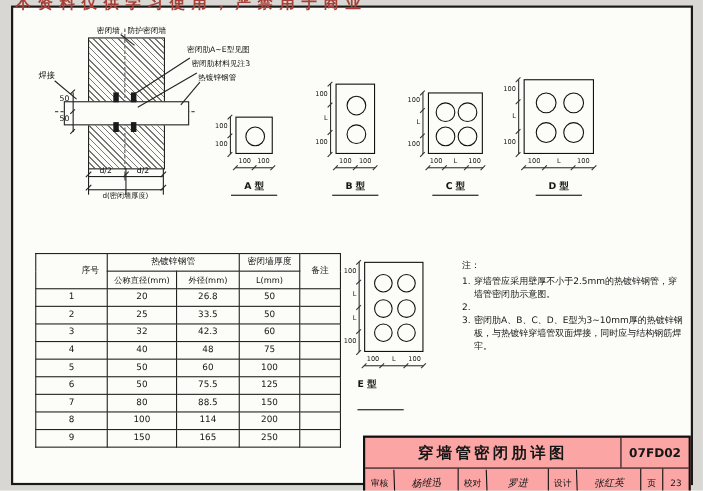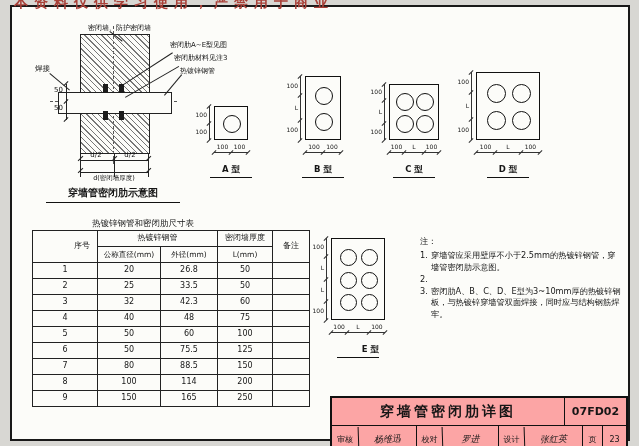--- a/index.html
+++ b/index.html
@@ -87,21 +87,20 @@
     <div class="lbl" style="left:48px;top:86px;width:15px;text-align:right;">50</div>
     <div class="lbl" style="left:48px;top:104px;width:15px;text-align:right;">50</div>
     <div class="lbl" style="left:82px;top:151px;width:28px;text-align:center;">d/2</div>
     <div class="lbl" style="left:116px;top:151px;width:28px;text-align:center;">d/2</div>
     <div class="lbl" style="left:72px;top:174px;width:84px;text-align:center;font-size:6.5px;">d(密闭墙厚度)</div>
     <div class="lbl" style="left:88px;top:23px;">密闭墙、防护密闭墙</div>
     <div class="lbl" style="left:170px;top:40px;">密闭肋A~E型见图</div>
     <div class="lbl" style="left:174px;top:53px;">密闭肋材料见注3</div>
     <div class="lbl" style="left:180px;top:66px;">热镀锌钢管</div>
     <div class="lbl" style="left:35px;top:64px;font-size:7.5px;">焊接</div>
-    <div class="caption" style="left:46px;top:186px;width:134px;">穿墙管密闭肋示意图</div>
   </div>
 
   <div id="types-layer">
       <div style="position: absolute; left: 214px; top: 106px; width: 34px; height: 34px; border: 1.2px solid rgb(17, 17, 17); background: rgb(252, 252, 249); box-sizing: border-box;">
         <div style="position: absolute; left: 8px; top: 8px; width: 16px; height: 16px; border: 1px solid rgb(17, 17, 17); border-radius: 50%;"></div>
       </div>
       <div style="position: absolute; left: 209px; top: 106px; width: 1px; height: 34px; background: rgb(51, 51, 51);"></div>
       <div style="position: absolute; left: 206px; top: 105.5px; width: 6px; height: 1px; background: rgb(51, 51, 51); transform: rotate(-45deg);"></div>
       <div style="position: absolute; left: 206px; top: 122.5px; width: 6px; height: 1px; background: rgb(51, 51, 51); transform: rotate(-45deg);"></div>
       <div style="position: absolute; left: 206px; top: 139.5px; width: 6px; height: 1px; background: rgb(51, 51, 51); transform: rotate(-45deg);"></div>
@@ -198,24 +197,23 @@
       <div style="position: absolute; left: 306px; top: 286.48px; width: 18px; text-align: right; font-size: 6px;">L</div>
       <div style="position: absolute; left: 306px; top: 306.98px; width: 18px; text-align: right; font-size: 6px;">100</div>
       <div style="position: absolute; left: 331px; top: 332px; width: 54px; height: 1px; background: rgb(51, 51, 51);"></div>
       <div style="position: absolute; left: 328px; top: 331.5px; width: 6px; height: 1px; background: rgb(51, 51, 51); transform: rotate(-45deg);"></div>
       <div style="position: absolute; left: 344.2px; top: 331.5px; width: 6px; height: 1px; background: rgb(51, 51, 51); transform: rotate(-45deg);"></div>
       <div style="position: absolute; left: 365.8px; top: 331.5px; width: 6px; height: 1px; background: rgb(51, 51, 51); transform: rotate(-45deg);"></div>
       <div style="position: absolute; left: 382px; top: 331.5px; width: 6px; height: 1px; background: rgb(51, 51, 51); transform: rotate(-45deg);"></div>
       <div style="position: absolute; left: 329.1px; top: 323px; width: 20px; text-align: center; font-size: 6px;">100</div>
       <div style="position: absolute; left: 348px; top: 323px; width: 20px; text-align: center; font-size: 6px;">L</div>
       <div style="position: absolute; left: 366.9px; top: 323px; width: 20px; text-align: center; font-size: 6px;">100</div>
-      <div style="position: absolute; left: 337px; top: 344px; width: 42px; text-align: right; font-size: 8.5px; font-weight: bold; border-bottom: 1px solid rgb(17, 17, 17); padding-bottom: 1px;">E 型</div>
+      <div style="position: absolute; left: 325px; top: 344px; width: 42px; text-align: left; font-size: 8.5px; font-weight: bold; border-bottom: 1px solid rgb(17, 17, 17); padding-bottom: 16px;">E 型</div>
     </div>
 
-  <div class="tbl-title">热镀锌钢管和密闭肋尺寸表</div>
   <table id="size-table">
     <thead>
       <tr>
         <th rowspan="2" style="width:26px;padding-left:36px;">序号</th>
         <th colspan="2">热镀锌钢管</th>
         <th style="width:50px;">密闭墙厚度</th>
         <th rowspan="2" style="width:32px;">备注</th>
       </tr>
       <tr>
         <th style="width:58px;font-size:7.5px;">公称直径(mm)</th>

